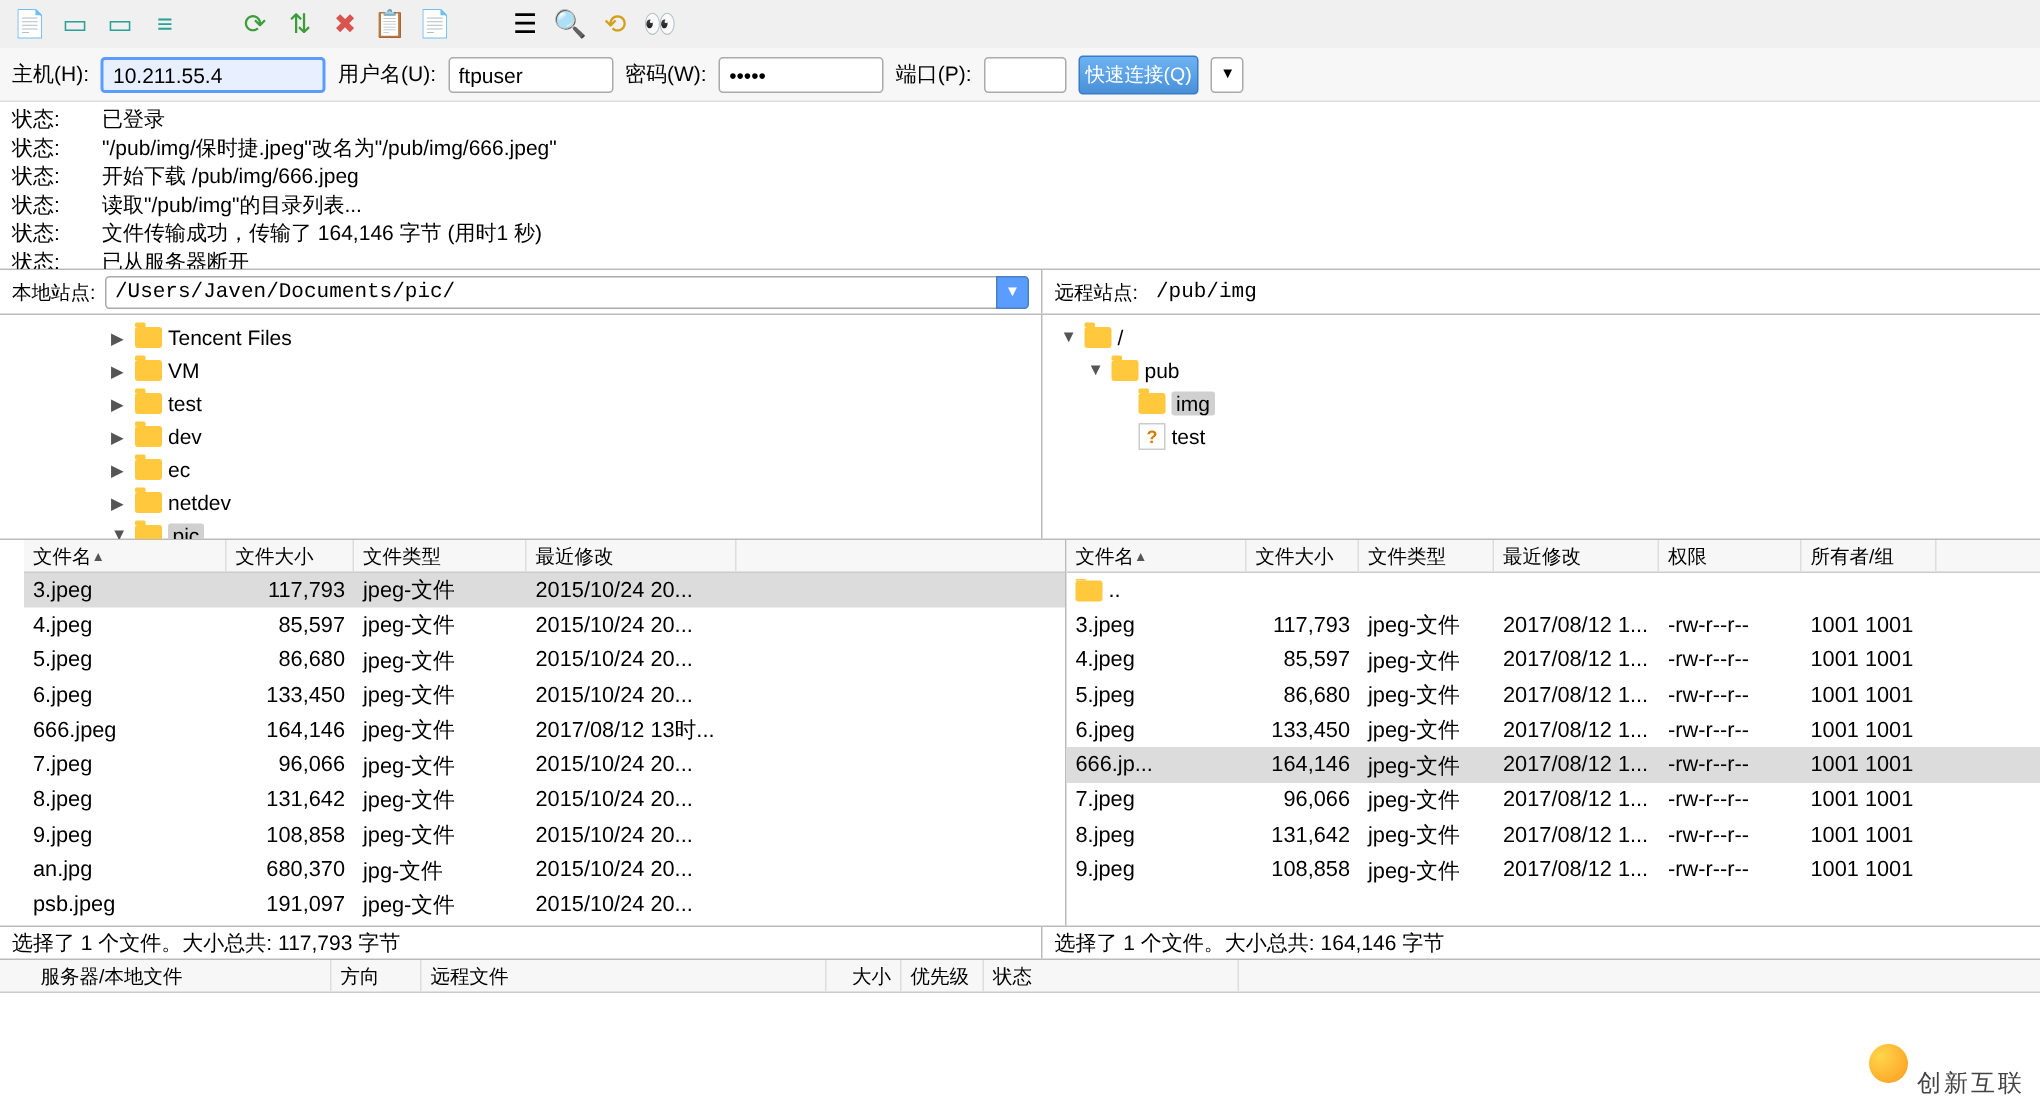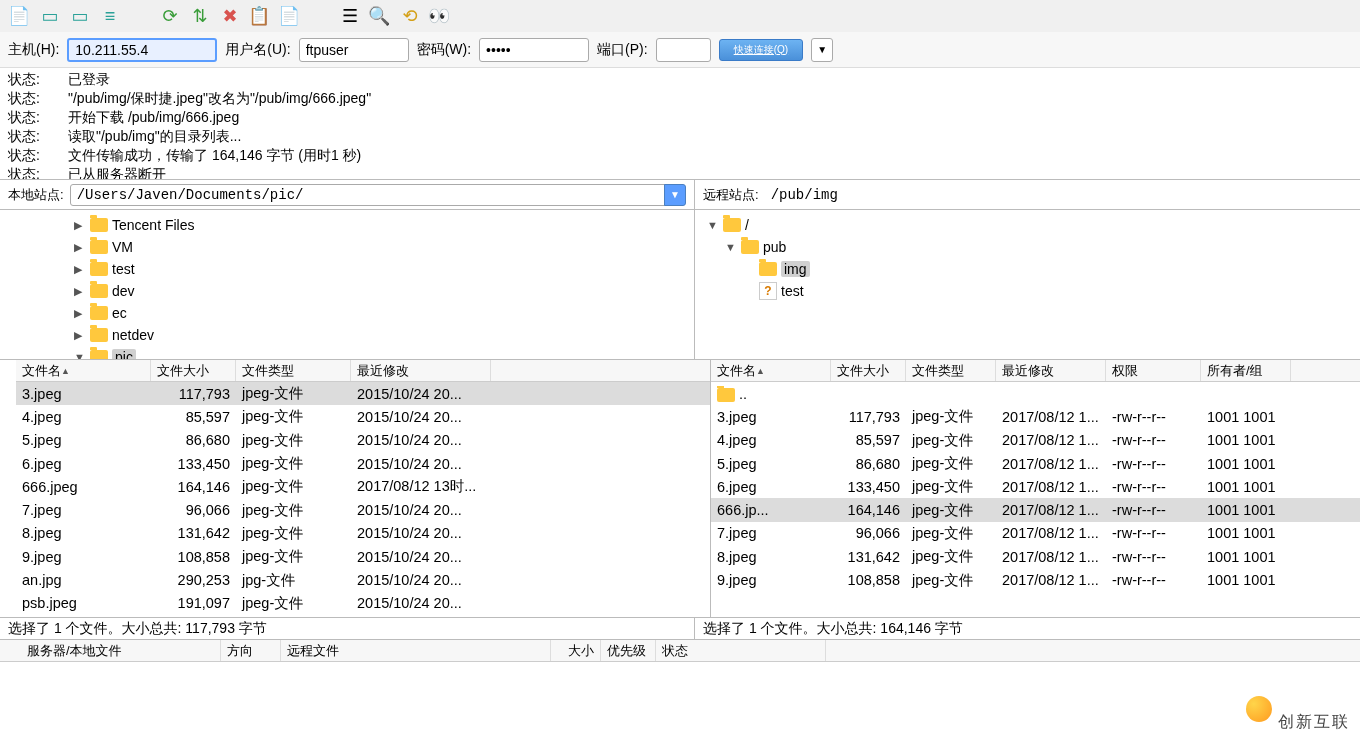--- a/index.html
+++ b/index.html
@@ -7,21 +7,21 @@
 .toolbar { height: 32px; background: #f0f0f0; display: flex; align-items: center; gap: 6px; padding: 0 8px; }
 .tool-icon { width: 24px; height: 24px; display: flex; align-items: center; justify-content: center; font-size: 18px; }
 .tool-sep { width: 24px; }
 .connect-bar { height: 36px; background: #f7f7f7; border-bottom: 1px solid #ddd; display: flex; align-items: center; gap: 8px; padding: 0 8px; }
 .connect-bar label { font-size: 14px; }
 .connect-bar input { height: 24px; padding: 2px 6px; border: 1px solid #aaa; border-radius: 3px; font-size: 14px; }
 .host-input { width: 150px; background: #e8f0ff; border: 2px solid #5b9dff !important; }
 .user-input { width: 110px; }
 .pass-input { width: 110px; }
 .port-input { width: 55px; }
-.quick-btn { background: linear-gradient(#6db3f2,#4a90d9); color: #fff; border: 1px solid #3a7bc8; border-radius: 3px; padding: 3px 14px; font-size: 10px; cursor: pointer; text-decoration: underline; }
+.quick-btn { background: linear-gradient(#6db3f2,#4a90d9); color: #fff; border: 1px solid #3a7bc8; border-radius: 3px; padding: 3px 4px; font-size: 13px; cursor: pointer; }
 .dd-btn { width: 22px; height: 24px; border: 1px solid #aaa; border-radius: 3px; background: #fff; display: flex; align-items: center; justify-content: center; font-size: 10px; }
 .log { height: 112px; overflow: auto; padding: 2px 8px; font-size: 14px; line-height: 19px; border-bottom: 1px solid #bbb; }
 .log-row { display: flex; gap: 16px; }
 .log-label { width: 44px; }
 .paths { display: flex; height: 30px; border-bottom: 1px solid #bbb; }
 .path-half { display: flex; align-items: center; padding: 0 8px; gap: 6px; }
 .path-half.left { width: 695px; border-right: 1px solid #bbb; }
 .path-half.right { flex: 1; }
 .path-input { flex: 1; height: 22px; border: 1px solid #aaa; border-radius: 3px; padding: 2px 6px; font-size: 14px; font-family: Liberation Mono, monospace; }
 .path-dd { width: 22px; height: 22px; background: #5b9dff; border: 1px solid #4a7fc0; border-radius: 0 3px 3px 0; display: flex; align-items: center; justify-content: center; color: #fff; font-size: 10px; margin-left: -22px; }
@@ -249,21 +249,21 @@
           <div class="c-date-l">2015/10/24 20...</div>
         </div>
         <div class="list-row">
           <div class="c-name-l">9.jpeg</div>
           <div class="c-size-l">108,858</div>
           <div class="c-type-l">jpeg-文件</div>
           <div class="c-date-l">2015/10/24 20...</div>
         </div>
         <div class="list-row">
           <div class="c-name-l">an.jpg</div>
-          <div class="c-size-l">290,253</div>
+          <div class="c-size-l">680,370</div>
           <div class="c-type-l">jpg-文件</div>
           <div class="c-date-l">2015/10/24 20...</div>
         </div>
         <div class="list-row">
           <div class="c-name-l">psb.jpeg</div>
           <div class="c-size-l">191,097</div>
           <div class="c-type-l">jpeg-文件</div>
           <div class="c-date-l">2015/10/24 20...</div>
         </div>
       </div>

